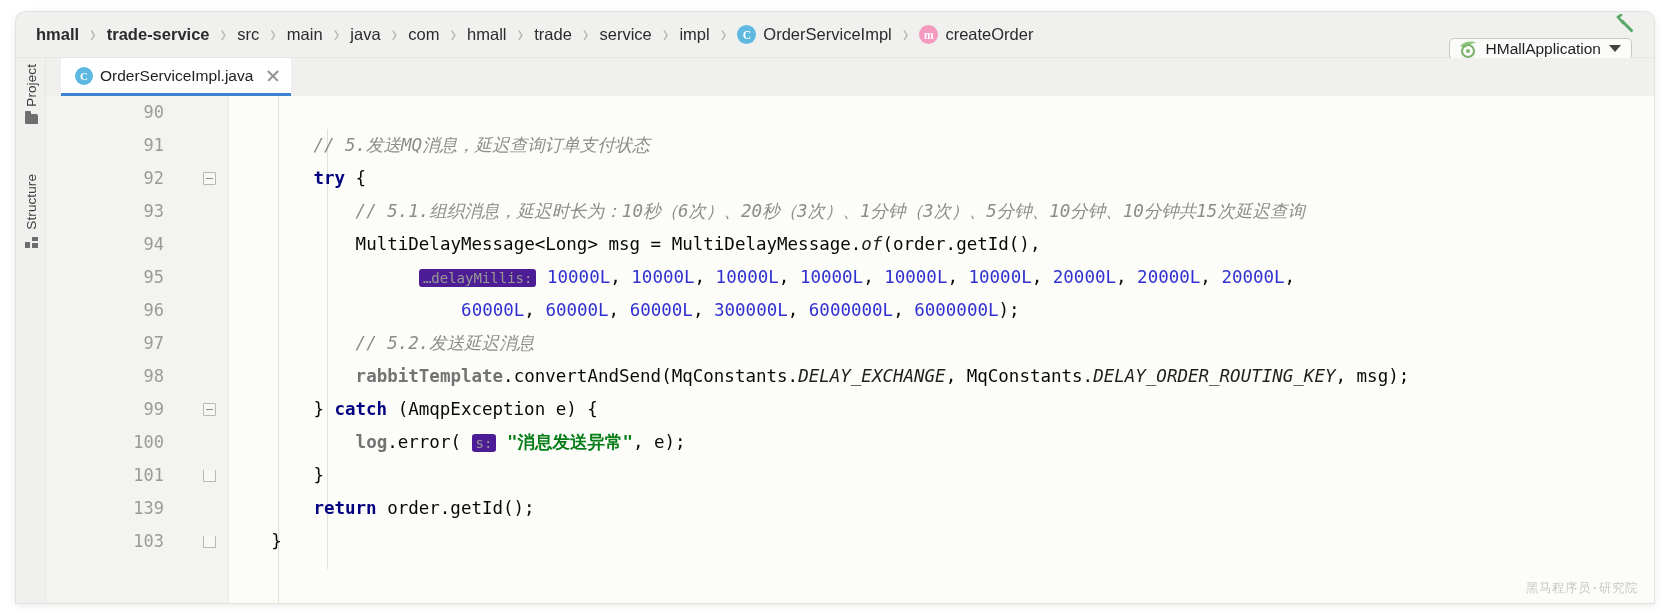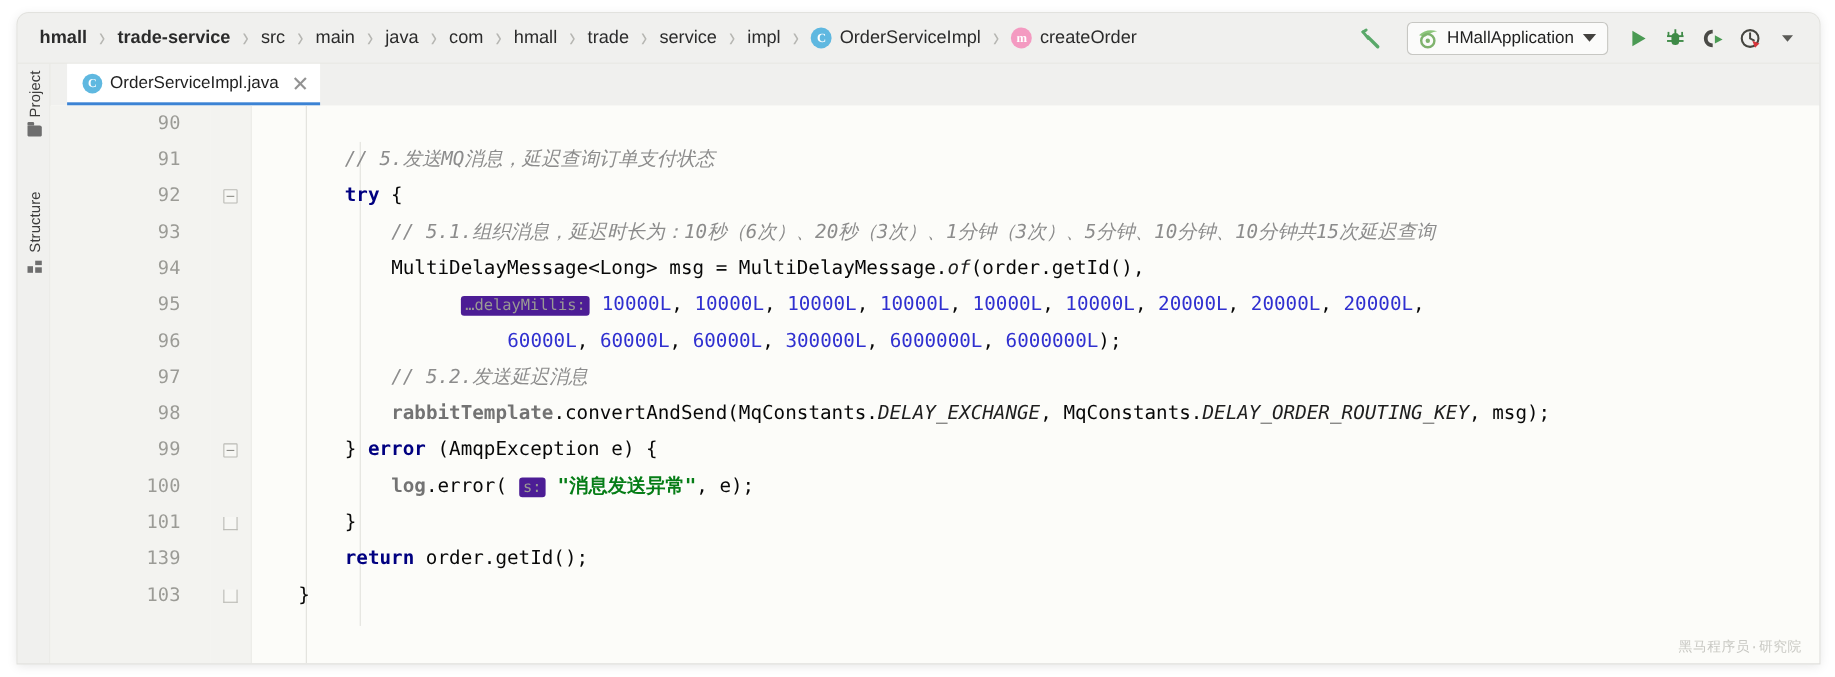--- a/index.html
+++ b/index.html
@@ -62,24 +62,25 @@
     width: 19px; height: 19px; border-radius: 50%;
     display: inline-flex; align-items: center; justify-content: center;
     font-size: 11.5px; font-weight: bold; color: #ffffff;
     margin-right: 7px;
     font-family: "Liberation Serif", serif;
   }
   .cicon.cls { background: #5fb8e0; }
   .cicon.mth { background: #f49ac1; }
 
   .toolbar-right {
-    display: flex; align-items: center;
+    display: flex; align-items: flex-end;
     gap: 4px;
     padding-right: 14px;
     height: 46px;
+    flex-direction: column;
   }
   .tb-btn {
     width: 30px; height: 30px;
     display: flex; align-items: center; justify-content: center;
     border-radius: 4px;
   }
 
   .runcfg {
     display: flex; align-items: center;
     height: 30px;
@@ -473,21 +474,21 @@
           </div>
           <div class="line">
             <div class="lnum">98</div>
             <div class="code" style="left: 309.6px;"><span class="fld">rabbitTemplate</span><span class="plain">.convertAndSend(MqConstants.</span><span class="stat">DELAY_EXCHANGE</span><span class="plain">, MqConstants.</span><span class="stat">DELAY_ORDER_ROUTING_KEY</span><span class="plain">, msg);</span></div>
           </div>
           <div class="line">
             <div class="lnum">99</div>
             <div class="fold">
               <div class="fold-box"></div>
             </div>
-            <div class="code" style="left: 267.4px;"><span class="plain">} </span><span class="kw">error</span><span class="plain"> (AmqpException e) {</span></div>
+            <div class="code" style="left: 267.4px;"><span class="plain">} </span><span class="kw">catch</span><span class="plain"> (AmqpException e) {</span></div>
           </div>
           <div class="line">
             <div class="lnum">100</div>
             <div class="code" style="left: 309.6px;"><span class="fld">log</span><span class="plain">.error( </span><span class="hint">s:</span><span class="str"> "消息发送异常"</span><span class="plain">, e);</span></div>
           </div>
           <div class="line">
             <div class="lnum">101</div>
             <div class="fold">
               <div class="fold-end"></div>
             </div>

